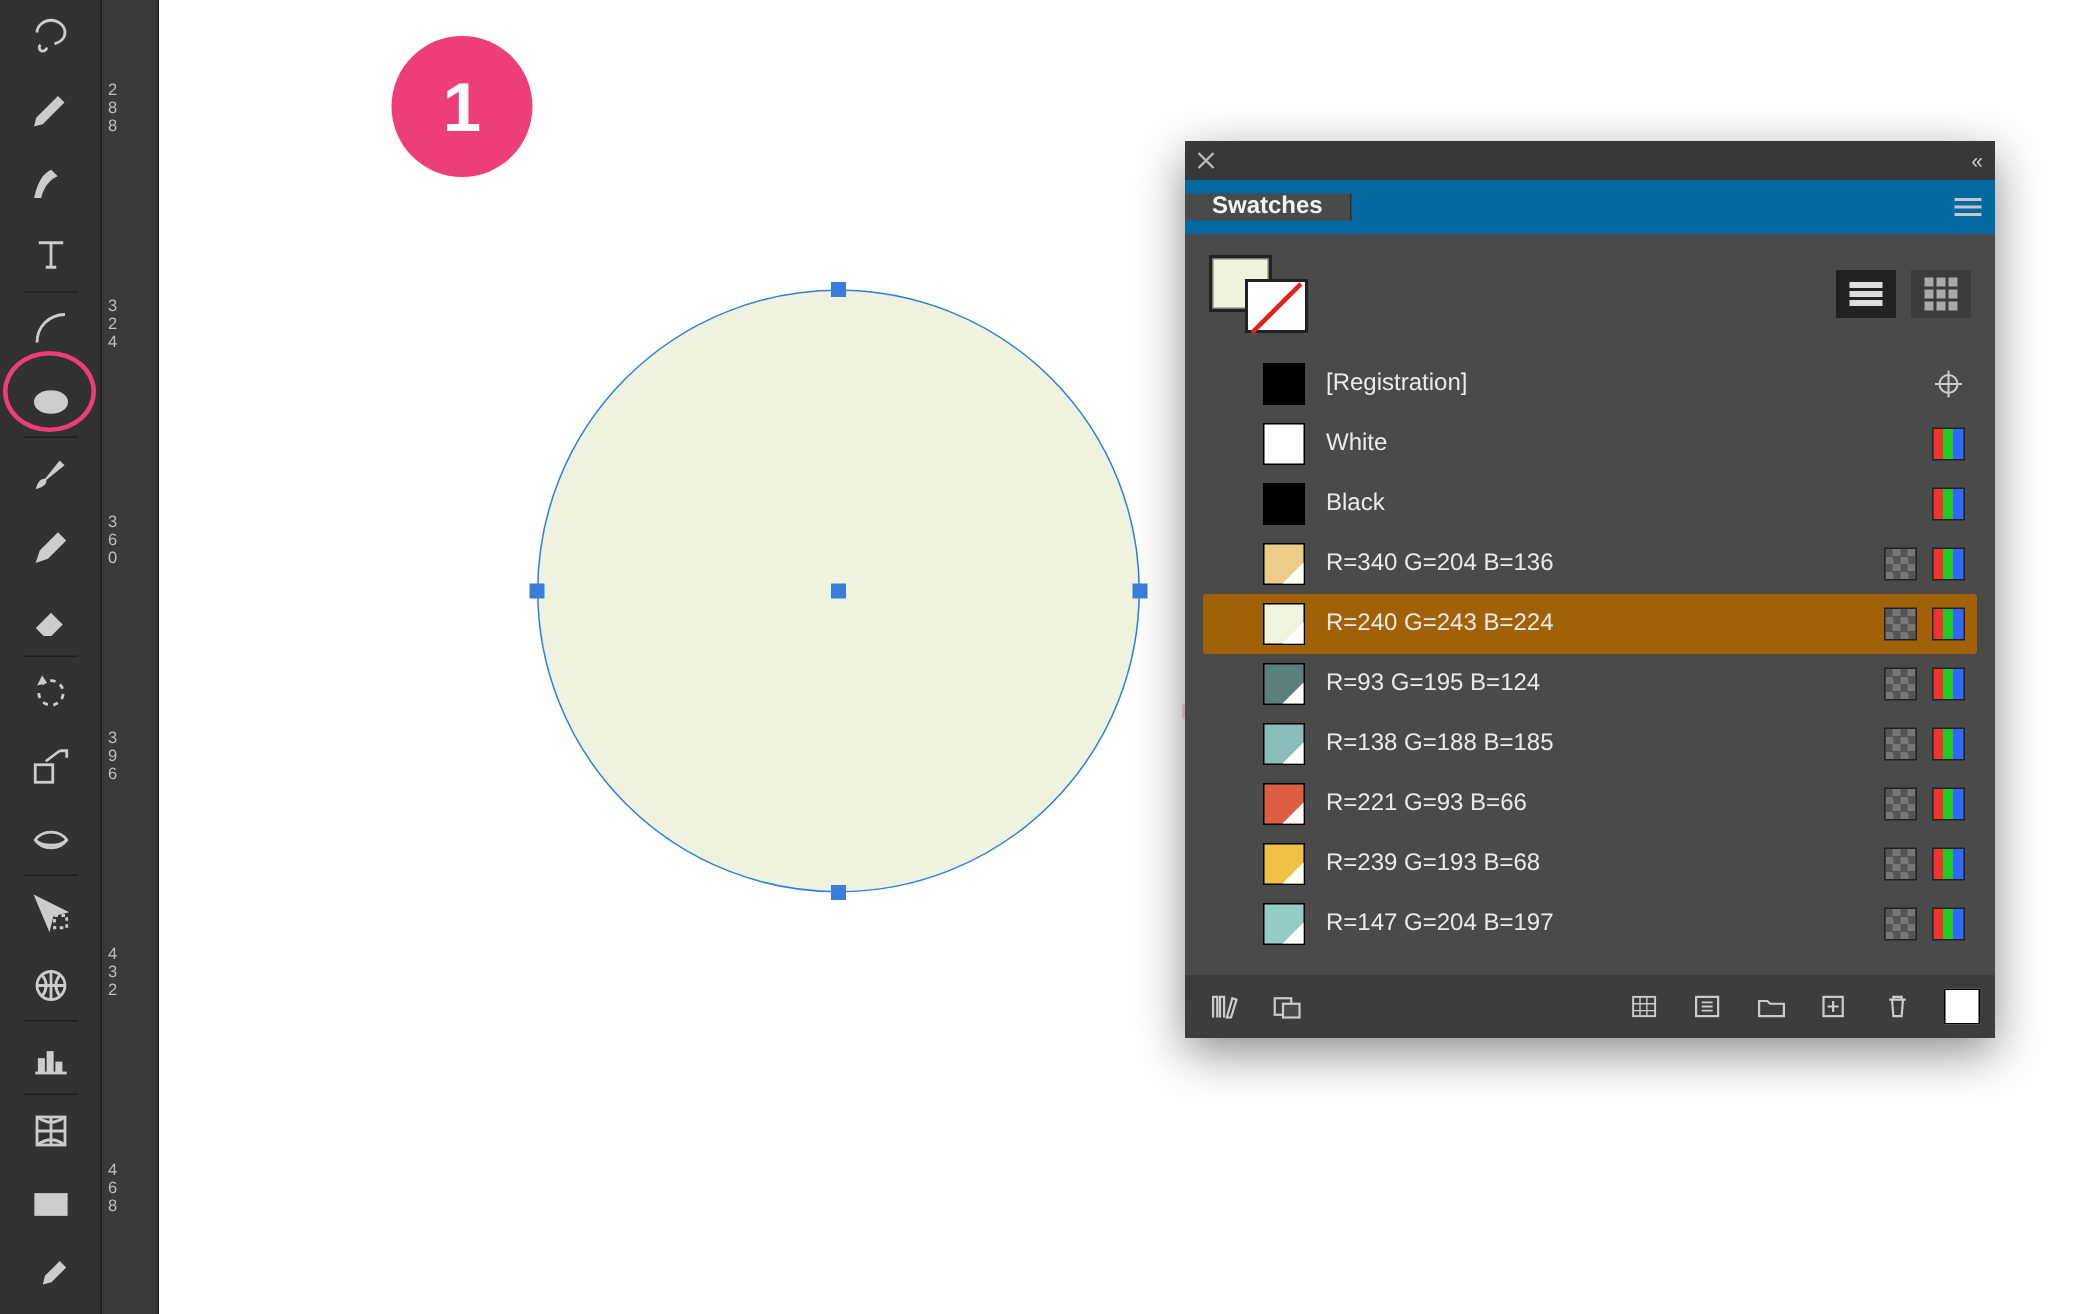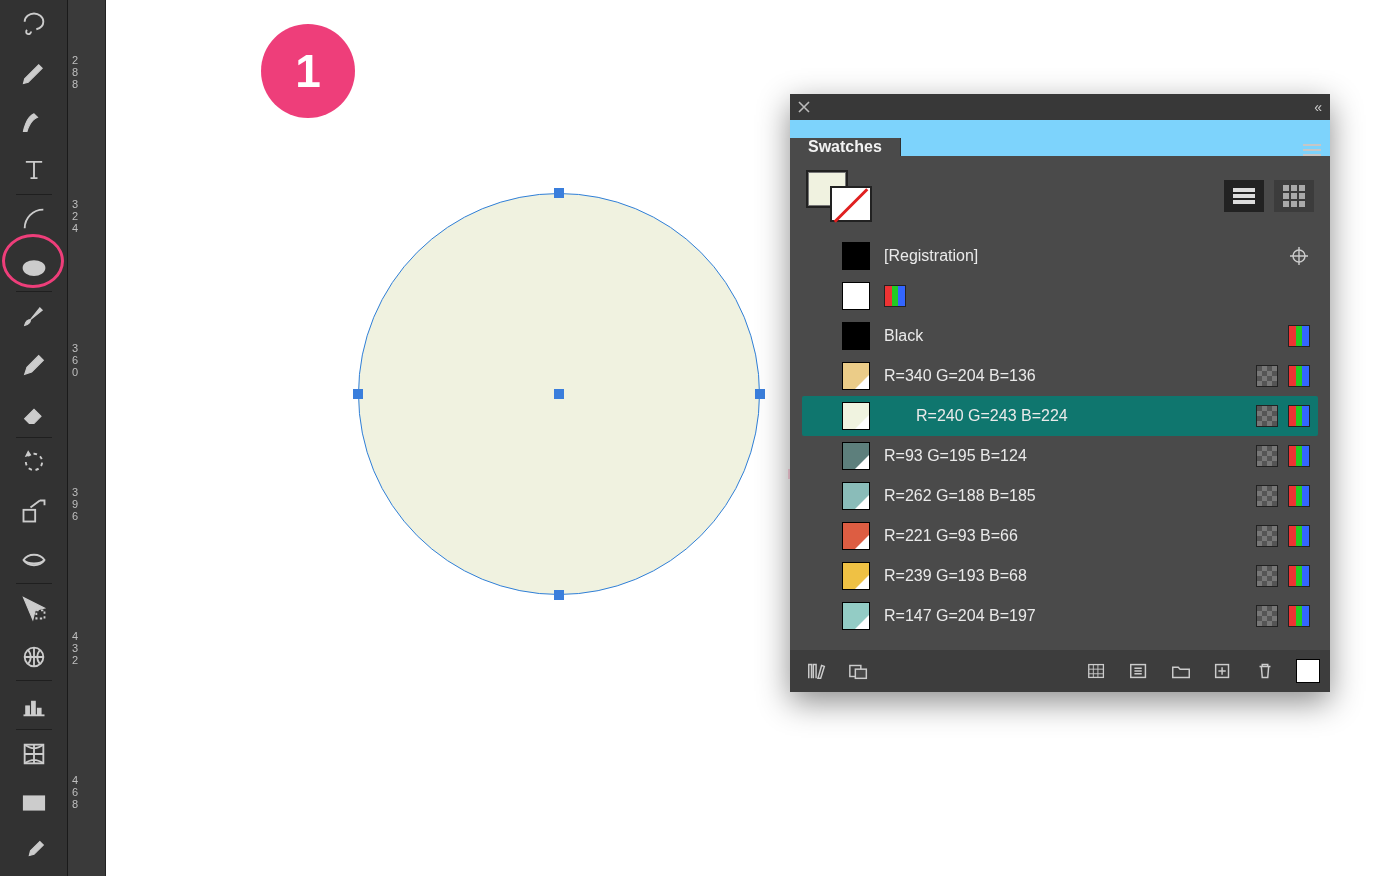--- a/index.html
+++ b/index.html
@@ -124,22 +124,22 @@
 }
 .panel-header {
   height:26px;
   background:#383838;
   display:flex; align-items:center;
   padding:0 8px;
 }
 .panel-header .close { width:12px; height:12px; cursor:pointer; }
 .panel-header .collapse { margin-left:auto; cursor:pointer; font-size:14px; color:#ccc;}
 .panel-tabs {
-  display:flex; align-items:flex-end;
-  background:#7dd3fc;
+  display:flex; align-items:center;
+  background:#0369a1;
   height:36px;
 }
 .panel-tab {
   padding:0 18px;
   display:flex; align-items:center;
   background:#4a4a4a;
   border-right:1px solid #303030;
   font-weight:600; color:#f2f2f2;
   cursor:pointer;
 }
@@ -186,21 +186,21 @@
 .swatch-list {
   padding:4px 12px 14px;
 }
 .swatch-row {
   display:flex; align-items:center;
   height:40px;
   padding:0 8px 0 40px;
   cursor:pointer;
   border-radius:2px;
 }
-.swatch-row.selected { background:#0f766e;gap:32px; }
+.swatch-row.selected { background:#a16207; }
 .sw-chip {
   width:28px; height:28px;
   border:1px solid #000;
   margin-right:14px;
   position:relative;
   flex-shrink:0;
 }
 .sw-chip.none { background:#fff; }
 .sw-chip.none::after{
   content:""; position:absolute; left:-2px; right:-2px; top:50%;
@@ -466,20 +466,21 @@
           <div class="sw-ic reg">
             <svg viewBox="0 0 20 20">
               <circle cx="10" cy="10" r="6" fill="none" stroke="#ccc" stroke-width="1.4"></circle>
               <path d="M10 1v18M1 10h18" stroke="#ccc" stroke-width="1.4"></path>
             </svg>
           </div>
         </div>
       </div>
       <div class="swatch-row">
         <div class="sw-chip" style="background: rgb(255, 255, 255);"></div>
+        <div class="sw-name">White</div>
         <div class="sw-icons">
           <div class="sw-ic rgb"></div>
         </div>
       </div>
       <div class="swatch-row">
         <div class="sw-chip" style="background: rgb(0, 0, 0);"></div>
         <div class="sw-name">Black</div>
         <div class="sw-icons">
           <div class="sw-ic rgb"></div>
         </div>
@@ -511,21 +512,21 @@
         <div class="sw-name">R=93 G=195 B=124</div>
         <div class="sw-icons">
           <div class="sw-ic global"></div>
           <div class="sw-ic rgb"></div>
         </div>
       </div>
       <div class="swatch-row">
         <div class="sw-chip rgb-tri" style="background: rgb(138, 188, 185); position: relative;">
           <span style="position: absolute; right: 0px; bottom: 0px; width: 0px; height: 0px; border-left: 14px solid transparent; border-bottom: 14px solid rgb(255, 255, 255);"></span>
         </div>
-        <div class="sw-name">R=262 G=188 B=185</div>
+        <div class="sw-name">R=138 G=188 B=185</div>
         <div class="sw-icons">
           <div class="sw-ic global"></div>
           <div class="sw-ic rgb"></div>
         </div>
       </div>
       <div class="swatch-row">
         <div class="sw-chip rgb-tri" style="background: rgb(221, 93, 66); position: relative;">
           <span style="position: absolute; right: 0px; bottom: 0px; width: 0px; height: 0px; border-left: 14px solid transparent; border-bottom: 14px solid rgb(255, 255, 255);"></span>
         </div>
         <div class="sw-name">R=221 G=93 B=66</div>

